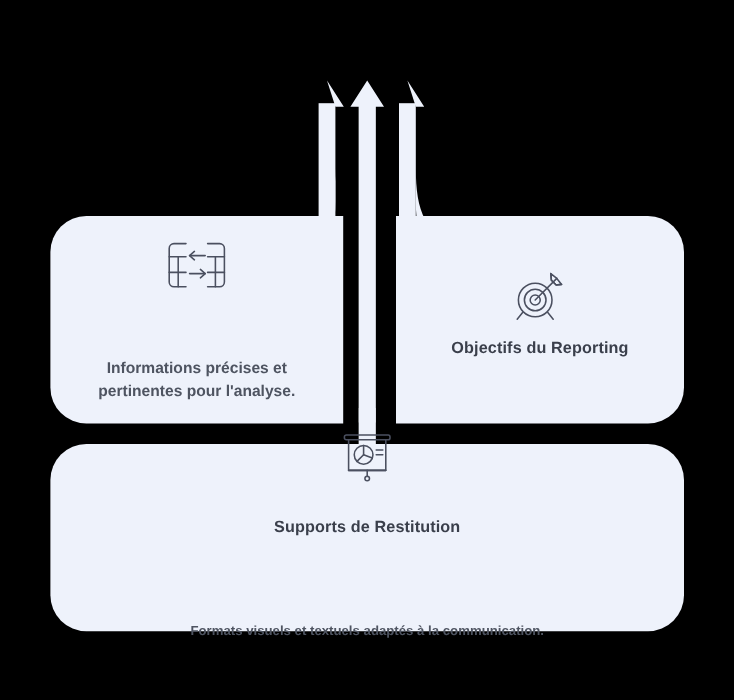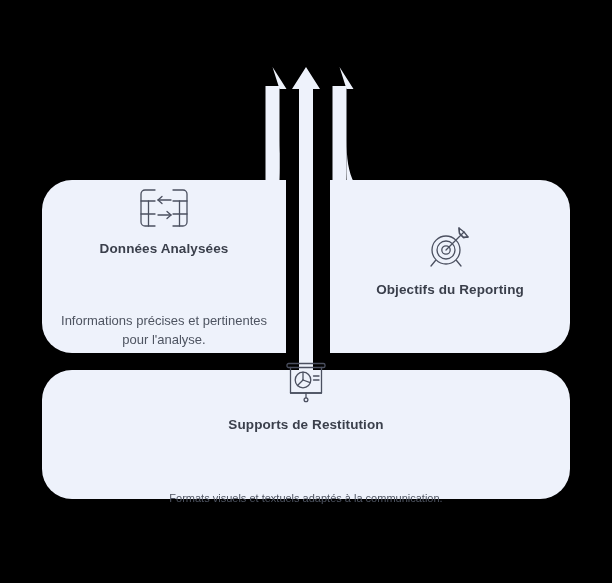--- a/index.html
+++ b/index.html
@@ -52,41 +52,42 @@
     top: 180px;
     width: 240px;
     height: 173px;
     border-radius: 0px 30px 30px 0px;
     padding: 14px 18px 12px 18px;
   }
   #card-supports {
     left: 42px;
     top: 370px;
     width: 528px;
-    height: 129px;
+    height: 156px;
     border-radius: 30px;
     padding: 12px 20px 14px 20px;
+    gap: 15px;
   }
   .card-icon {
     display: block;
     margin-bottom: 11px;
     color: #4b5060;
     line-height: 0;
   }
   .card-title {
     font-size: 13.5px;
     font-weight: bold;
     color: #3a3f4b;
     letter-spacing: 0.1px;
     margin-bottom: 11px;
     line-height: 1.2;
   }
   .card-desc {
     font-size: 13px;
-    font-weight: normal;
+    font-weight: bold;
     color: #4e5461;
     line-height: 1.45;
     max-width: 100%;
     margin-top: 44px;
   }
   #card-supports .card-title { margin-bottom: 13px; }
   #card-supports .card-desc { font-size: 11px; }
 </style>
 </head>
 <body>
@@ -142,21 +143,20 @@
         <path d="M36 28 H50"></path>
         <path d="M42.5 15 V40"></path>
 
         <path d="M34 14 H21"></path>
         <path d="M25 10.5 L21 14 L25 17.5"></path>
 
         <path d="M21 29 H34"></path>
         <path d="M30 25.5 L34 29 L30 32.5"></path>
       </svg>
     </span>
-    <div class="card-title">Données Analysées</div>
     <div class="card-desc">Informations précises et pertinentes pour l'analyse.</div>
   </div>
 
   <div class="card" id="card-objectifs">
     <span class="card-icon">
       <svg width="50" height="46" viewBox="0 0 50 46" fill="none" stroke="#4b5060" stroke-width="1.3" stroke-linecap="round" stroke-linejoin="round">
 
         <circle cx="21" cy="25" r="14"></circle>
 
         <circle cx="21" cy="25" r="9"></circle>

